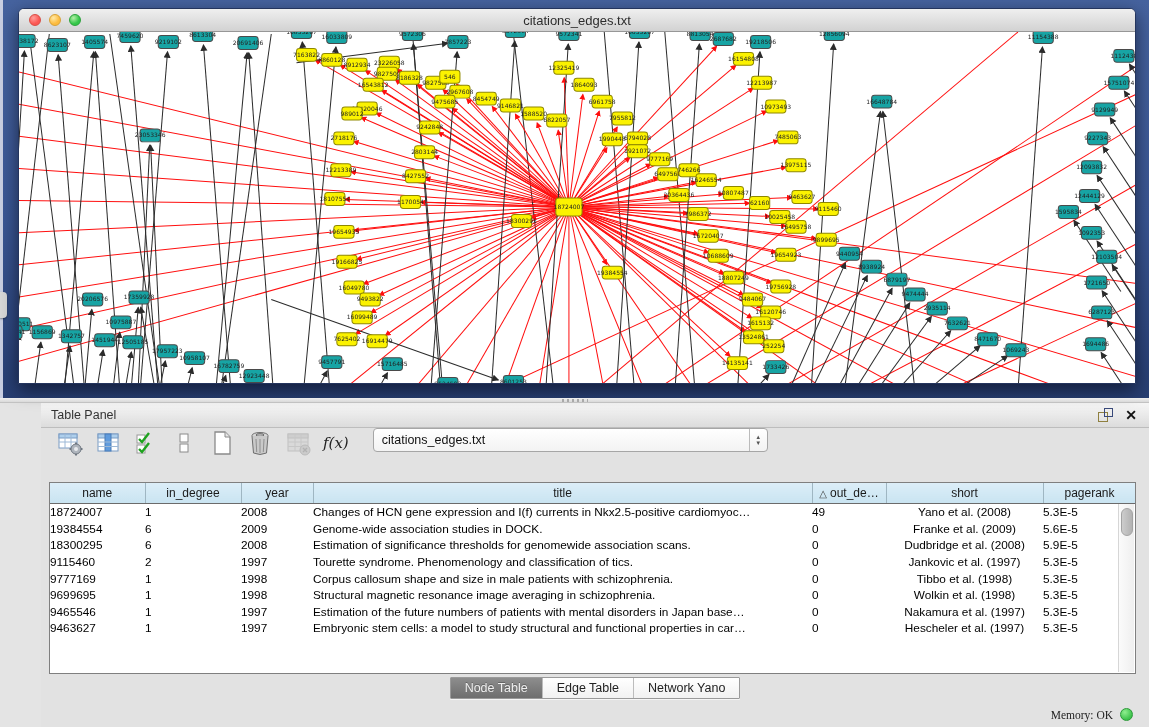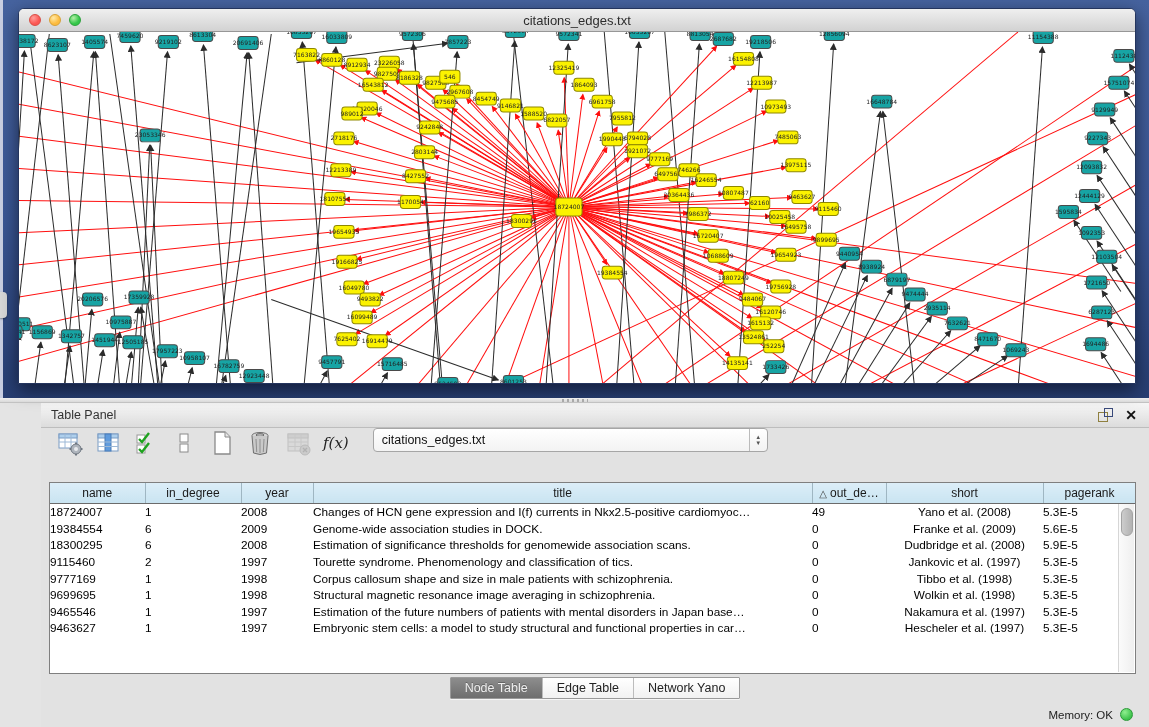--- a/index.html
+++ b/index.html
@@ -52,21 +52,21 @@
   .vscroll{position:absolute;top:21px;right:1px;bottom:1px;width:15px;background:linear-gradient(90deg,#fbfbfb,#efefef);border-left:1px solid #d6d6d6;}
   .vthumb{position:absolute;top:4px;left:2px;width:10px;height:26px;border-radius:6px;background:linear-gradient(90deg,#cdcdcd,#b2b2b2);border:1px solid #a3a3a3;}
   
   .tabs-row{height:28px;display:flex;align-items:center;justify-content:center;flex:0 0 auto;}
   .seg{display:flex;border:1px solid #9a9a9a;border-radius:1px;overflow:hidden;background:#fff;box-shadow:0 1px 0 rgba(255,255,255,.7);}
   .seg .tab{height:20px;line-height:20px;padding:0 14px;font-size:12.5px;color:#222;background:linear-gradient(180deg,#ffffff,#f1f1f1);border-right:1px solid #bcbcbc;}
   .seg .tab:last-child{border-right:none;}
   .seg .tab.active{background:linear-gradient(180deg,#8d8d8d,#6e6e6e);color:#efefef;text-shadow:0 -1px 0 rgba(0,0,0,.25);}
   
   .statusbar{flex:1;display:flex;align-items:center;justify-content:flex-end;padding-right:16px;gap:7px;}
-  .status-label{font-size:11.5px;color:#222;}
+  .status-label{font-size:11.5px;color:#222;font-family:Liberation Serif, serif;}
   .mem-dot{width:13px;height:13px;border-radius:50%;background:radial-gradient(circle at 35% 30%,#8fee8f,var(--status-green) 70%);border:1px solid #2a9a38;box-sizing:border-box;}
   .ic{display:block;}
 </style>
 </head>
 <body>
 
 <div class="net-area">
   <div class="edge-sliver"></div>
   <div class="left-notch"></div>
   <div class="mac-window">

